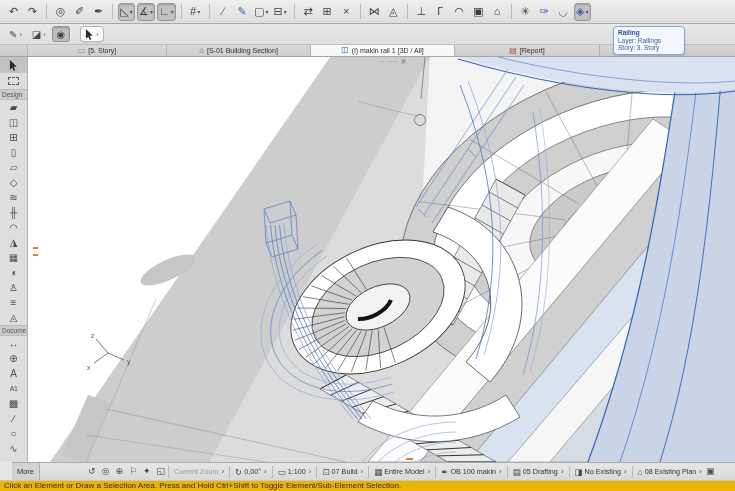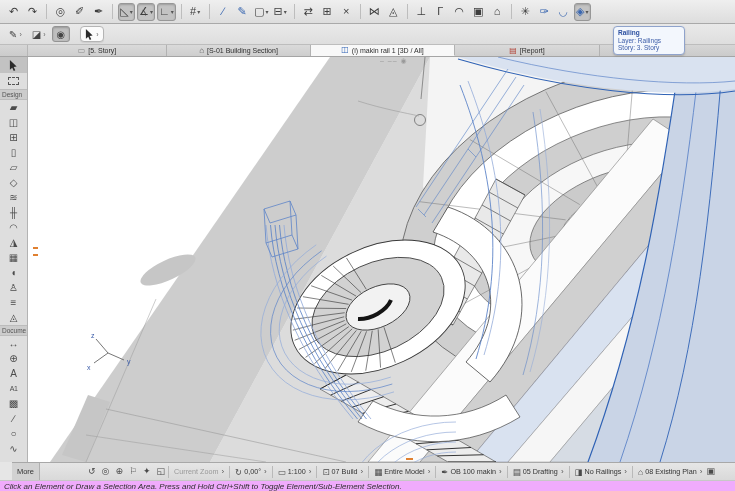--- a/index.html
+++ b/index.html
@@ -111,22 +111,22 @@
   .bb-icons{display:flex;align-items:center;margin-left:48px;gap:6px;}
   .bb-ic{font-size:9px;color:#4a4a4a;line-height:1;}
   .bb-item{display:flex;align-items:center;gap:2px;padding:0 2px;}
   .bb-item .bb-glyph{font-size:8.5px;color:#4a4a4a;}
   .bb-item .bb-caret{font-size:8px;color:#555;margin-left:1px;}
   .bb-item.muted .bb-label{color:#999;}
   .bb-div{width:1px;height:12px;background:#b9b9b9;margin:0 3px;flex:none;}
   
   .statusbar{
     position:absolute;left:0;top:480px;width:735px;height:11px;
-    background:#f0abfc;border-top:1px solid #c7c7c7;
-    font-size:8px;color:#2e2e2e;display:flex;align-items:flex-end;padding-left:4px;font-style:italic;
+    background:#eab308;border-top:1px solid #c7c7c7;
+    font-size:8px;color:#2e2e2e;display:flex;align-items:flex-start;padding-left:4px;
   }
   .ln-mid{stroke:#6a6a6a;fill:none;}
   .ln-light{stroke:#9a9a9a;fill:none;}
   .ln-sel{stroke:var(--selection-blue);fill:none;}
   .ln-sel-light{stroke:var(--selection-blue-light);fill:none;}
   .ln-accent{stroke:var(--accent-blue);fill:none;}
 </style>
 </head>
 <body>
 
@@ -605,21 +605,21 @@
       </div>
       <div class="bb-div"></div>
       <div class="bb-item">
         <span class="bb-glyph">▤</span>
         <span class="bb-label">05 Drafting</span>
         <span class="bb-caret">›</span>
       </div>
       <div class="bb-div"></div>
       <div class="bb-item">
         <span class="bb-glyph">◨</span>
-        <span class="bb-label">No Railings</span>
+        <span class="bb-label">No Existing</span>
         <span class="bb-caret">›</span>
       </div>
       <div class="bb-div"></div>
       <div class="bb-item">
         <span class="bb-glyph">⌂</span>
         <span class="bb-label">08 Existing Plan</span>
         <span class="bb-caret">›</span>
       </div>
       <span class="bb-ic" style="margin-left: 2px;">▣</span>
     </div>

